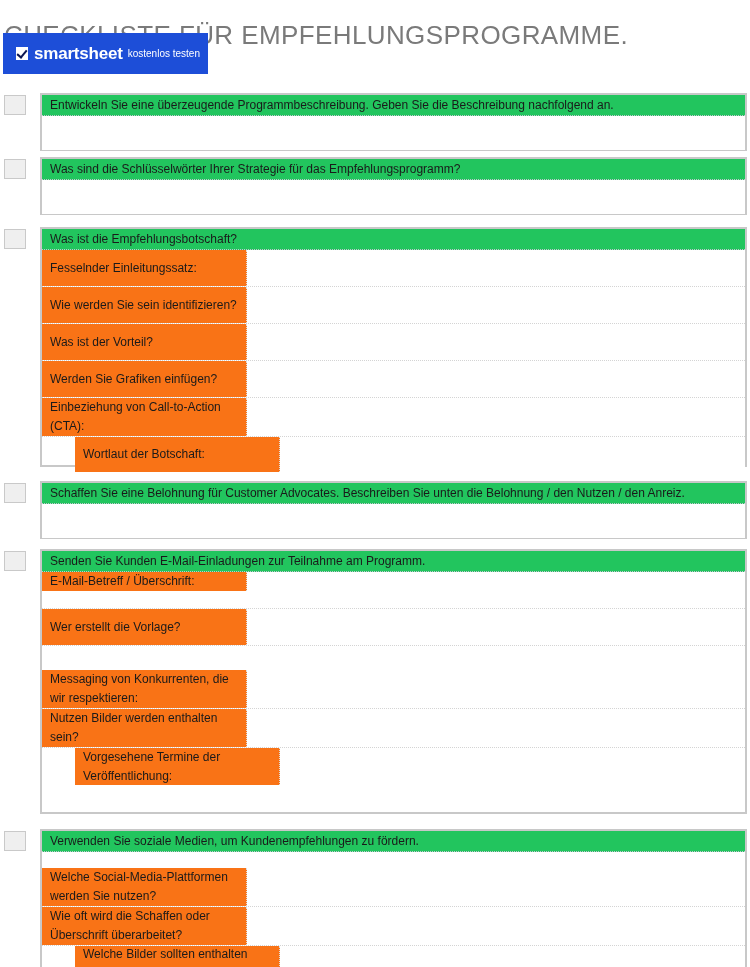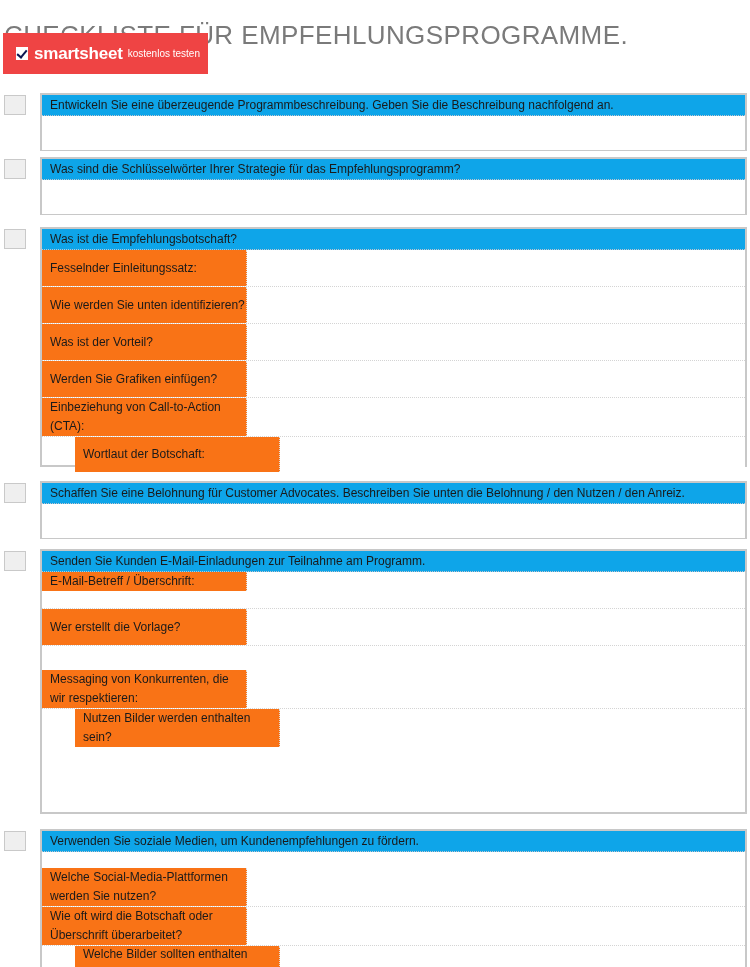--- a/index.html
+++ b/index.html
@@ -1,27 +1,27 @@
 <!DOCTYPE html>
 <html><head>
 <meta charset="utf-8">
 <style>
   html, body { margin: 0; padding: 0; background: #ffffff; }
   body { width: 750px; height: 967px; position: relative; overflow: hidden; font-family: "Liberation Sans", sans-serif; color: #1a1a1a; }
   .title { position: absolute; left: 4px; top: 20px; font-size: 26px; font-weight: normal; color: #7a7a7a; letter-spacing: 0.4px; white-space: nowrap; }
-  .logo { position: absolute; left: 3px; top: 33px; width: 205px; height: 41px; background: #ef4444; display: flex; align-items: center; box-sizing: border-box; padding-left: 13px; }
+  .logo { position: absolute; left: 3px; top: 33px; width: 205px; height: 41px; background: #1d4ed8; display: flex; align-items: center; box-sizing: border-box; padding-left: 13px; }
   .logo .mark { width: 12px; height: 13px; background: #ffffff; position: relative; margin-right: 6px; }
   .logo .mark::after { content: ""; position: absolute; left: 3px; top: 1px; width: 4px; height: 8px; border-right: 2.5px solid #0c1651; border-bottom: 2.5px solid #0c1651; transform: rotate(40deg); }
   .logo .brand { color: #ffffff; font-size: 17px; font-weight: bold; letter-spacing: -0.2px; margin-right: 5px; }
   .logo .cta { color: #ffffff; font-size: 10px; }
 
   .section { position: absolute; left: 0; width: 750px; }
   .checkbox { position: absolute; left: 4px; width: 22px; height: 20px; background: #efefef; border: 1px solid #c9c9c9; box-sizing: border-box; }
   .tbl { position: absolute; left: 40px; width: 707px; border: 2px solid #c8c8c8; box-sizing: border-box; background: #fff; }
-  .hdr { background: #0ea5e9; height: 20px; font-size: 12px; line-height: 20px; padding-left: 8px; border-bottom: 1px dotted #c0c6cf; white-space: nowrap; overflow: hidden; }
+  .hdr { background: #22c55e; height: 20px; font-size: 12px; line-height: 20px; padding-left: 8px; border-bottom: 1px dotted #c0c6cf; white-space: nowrap; overflow: hidden; }
   .body-blank { background: #fff; }
   .row { display: flex; border-bottom: 1px dotted #d4d4d4; }
   .row:last-child { border-bottom: none; padding-left: 33px; }
   .lbl { width: 205px; background: #f97316; font-size: 12px; line-height: 19px; padding-left: 8px; display: flex; align-items: center; box-sizing: border-box; border-right: 1px dotted #dedede; }
   .val { flex: 1; background: #fff; }
 </style>
 </head>
 <body>
 
 <div class="title">CHECKLISTE FÜR EMPFEHLUNGSPROGRAMME.</div>
@@ -50,21 +50,21 @@
 
 <div class="section">
   <div class="checkbox" style="top:229px;"></div>
   <div class="tbl" style="top:227px;height:240px;">
     <div class="hdr">Was ist die Empfehlungsbotschaft?</div>
     <div class="row" style="height:36px;">
       <div class="lbl">Fesselnder Einleitungssatz:</div>
       <div class="val"></div>
     </div>
     <div class="row" style="height:36px;">
-      <div class="lbl">Wie werden Sie unten identifizieren?</div>
+      <div class="lbl">Wie werden Sie sein identifizieren?</div>
       <div class="val"></div>
     </div>
     <div class="row" style="height:36px;">
       <div class="lbl">Was ist der Vorteil?</div>
       <div class="val"></div>
     </div>
     <div class="row" style="height:36px;">
       <div class="lbl">Werden Sie Grafiken einfügen?</div>
       <div class="val"></div>
     </div>
@@ -100,33 +100,37 @@
       <div class="val"></div>
     </div>
     <div class="row" style="height:38px;margin-top:24px;">
       <div class="lbl">Messaging von Konkurrenten, die wir respektieren:</div>
       <div class="val"></div>
     </div>
     <div class="row" style="height:38px;">
       <div class="lbl">Nutzen Bilder werden enthalten sein?</div>
       <div class="val"></div>
     </div>
+    <div class="row" style="height:37px;">
+      <div class="lbl">Vorgesehene Termine der Veröffentlichung:</div>
+      <div class="val"></div>
+    </div>
   </div>
 </div>
 
 <div class="section">
   <div class="checkbox" style="top:831px;"></div>
   <div class="tbl" style="top:829px;height:142px;border-bottom:none;">
     <div class="hdr">Verwenden Sie soziale Medien, um Kundenempfehlungen zu fördern.</div>
     <div class="row" style="height:38px;margin-top:16px;">
       <div class="lbl">Welche Social-Media-Plattformen werden Sie nutzen?</div>
       <div class="val"></div>
     </div>
     <div class="row" style="height:38px;">
-      <div class="lbl">Wie oft wird die Botschaft oder Überschrift überarbeitet?</div>
+      <div class="lbl">Wie oft wird die Schaffen oder Überschrift überarbeitet?</div>
       <div class="val"></div>
     </div>
     <div class="row" style="height:36px;border-bottom:1px dotted #d4d4d4;">
       <div class="lbl">Welche Bilder sollten enthalten sein?</div>
       <div class="val"></div>
     </div>
   </div>
 </div>
 
 </body></html>

